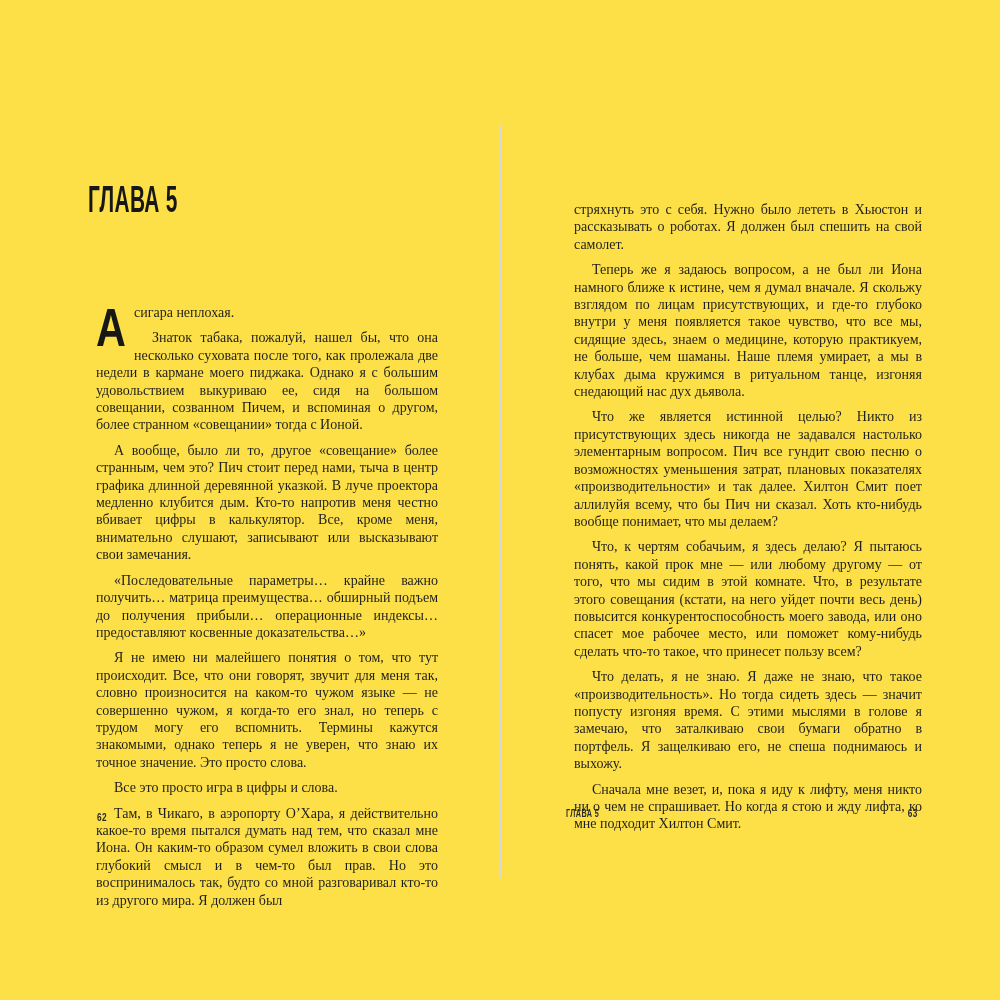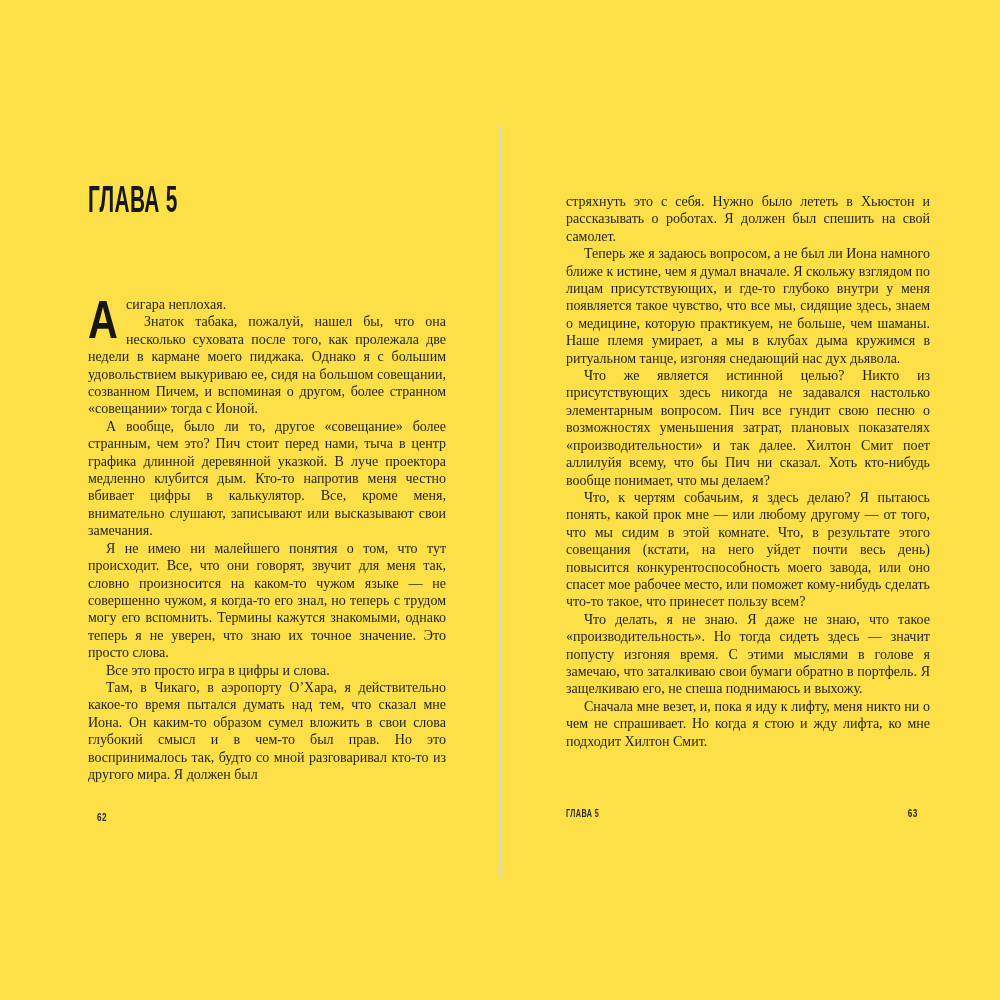--- a/index.html
+++ b/index.html
@@ -50,21 +50,21 @@
     left: 88px;
     top: 296px;
     width: 358px;
   }
   .body-col-right {
     left: 566px;
     top: 193px;
     width: 364px;
   }
   .para {
-    margin: 0;
+    margin: 8px;
     text-align: justify;
     text-justify: inter-word;
   }
   .para.indent { text-indent: 18px; }
   .para.italic { }
   .dropcap {
     float: left;
     width: 31px;
     height: 42px;
     margin: 2px 7px 0 0;
@@ -121,20 +121,21 @@
 
   <div class="divider"></div>
 
   <div>
     <h1 class="chapter-heading">ГЛАВА 5</h1>
 
     <div class="body-col body-col-left">
         <p class="para opening"><span class="dropcap">А</span>сигара неплохая.</p>
         <p class="para indent">Знаток табака, пожалуй, нашел бы, что она несколько суховата после того, как пролежала две недели в кармане моего пиджака. Однако я с большим удовольствием выкуриваю ее, сидя на большом совещании, созванном Пичем, и вспоминая о другом, более странном «совещании» тогда с Ионой.</p>
         <p class="para indent">А вообще, было ли то, другое «совещание» более странным, чем это? Пич стоит перед нами, тыча в центр графика длинной деревянной указкой. В луче проектора медленно клубится дым. Кто-то напротив меня честно вбивает цифры в калькулятор. Все, кроме меня, внимательно слушают, записывают или высказывают свои замечания.</p>
+        <p class="para indent">«Последовательные параметры… крайне важно получить… матрица преимущества… обширный подъем до получения прибыли… операционные индексы… предоставляют косвенные доказательства…»</p>
         <p class="para indent">Я не имею ни малейшего понятия о том, что тут происходит. Все, что они говорят, звучит для меня так, словно произносится на каком-то чужом языке — не совершенно чужом, я когда-то его знал, но теперь с трудом могу его вспомнить. Термины кажутся знакомыми, однако теперь я не уверен, что знаю их точное значение. Это просто слова.</p>
         <p class="para indent italic">Все это просто игра в цифры и слова.</p>
         <p class="para indent">Там, в Чикаго, в аэропорту О’Хара, я действительно какое-то время пытался думать над тем, что сказал мне Иона. Он каким-то образом сумел вложить в свои слова глубокий смысл и в чем-то был прав. Но это воспринималось так, будто со мной разговаривал кто-то из другого мира. Я должен был</p>
       </div>
 
     <div class="footer-left">
       <span class="page-num page-num-left">62</span>
     </div>
   </div>
 

